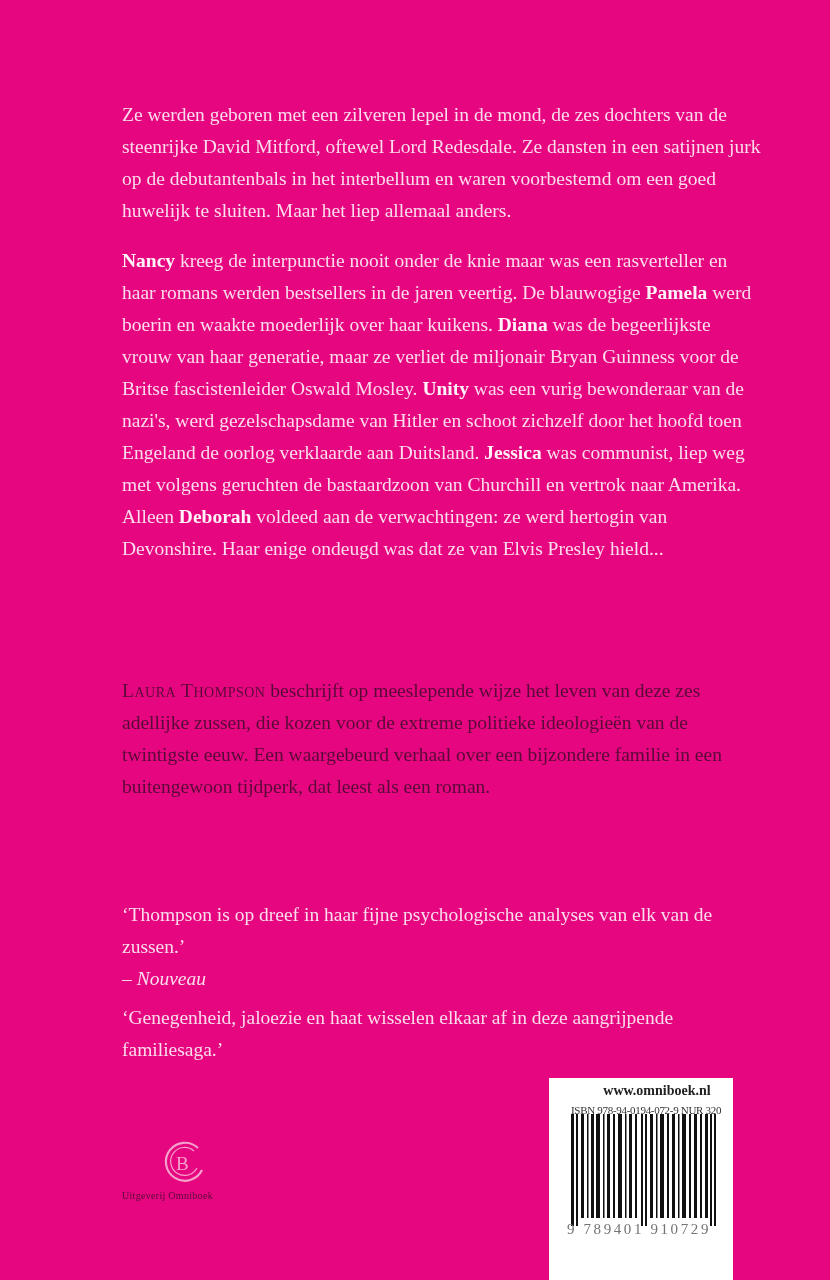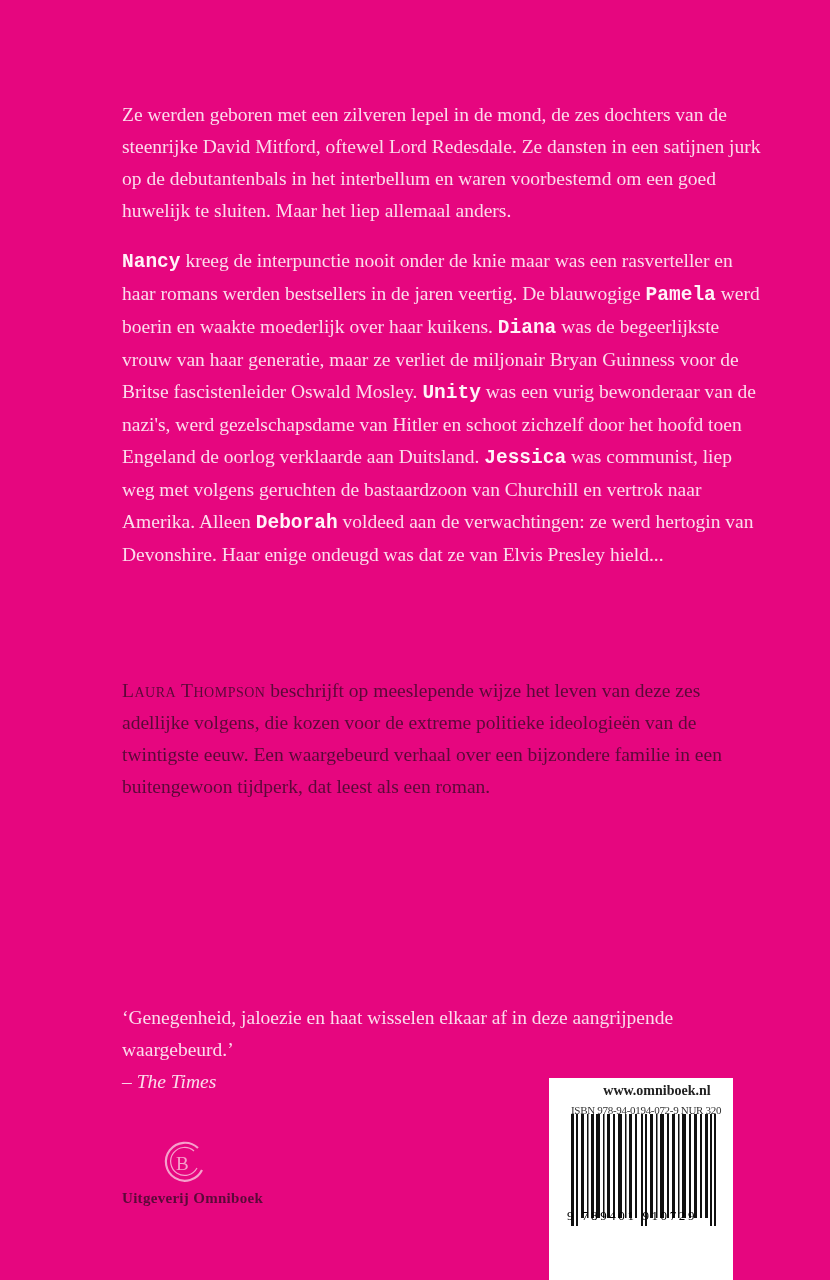--- a/index.html
+++ b/index.html
@@ -10,83 +10,86 @@
       position: relative;
     }
     .cover { position: absolute; inset: 0; background: #e6067f; }
     .text-block {
       position: absolute; left: 122px; width: 640px;
       font-family: "Liberation Serif", serif;
       font-size: 19.5px; line-height: 32px;
       color: #fbdcec;
     }
     .text-block p { margin: 0; }
-    .text-block b { color: #fff2f8; font-weight: bold; font-family: Liberation Mono, monospace; }
+    .text-block b { color: #fff2f8; font-weight: bold; }
     .intro { top: 99px; }
     .sisters { top: 245px; }
     .author { top: 675px; color: #5a0a38; }
     .author .smallcaps { font-variant: small-caps; letter-spacing: 0.5px; }
     .quote1 { top: 899px; }
     .quote2 { top: 1002px; }
     .source { font-style: italic; display: block; }
     .logo {
       position: absolute; left: 120px; top: 1138px; width: 200px; height: 75px;
     }
     .logo svg { position: absolute; left: 38px; top: 0; }
     .logo-text {
       position: absolute; left: 2px; top: 52px;
-      font-family: "Liberation Serif", serif; font-weight: bold;
-      font-size: 15px; color: #5a0a38; letter-spacing: 0.3px;
+      font-family: "Liberation Serif", serif; font-weight: normal;
+      font-size: 10px; color: #5a0a38; letter-spacing: 0.3px;
     }
     .barcode-box {
       position: absolute; left: 549px; top: 1078px; width: 184px; height: 202px;
       background: #ffffff;
     }
     .barcode-url {
       position: absolute; left: 0; top: 5px; width: 216px; text-align: center;
       font-family: "Liberation Serif", serif; font-weight: bold; font-size: 14px;
       color: #222;
     }
     .barcode-isbn {
       position: absolute; left: 22px; top: 26px; width: 150px;
       font-family: "Liberation Serif", serif; font-size: 11px; color: #333;
       white-space: nowrap; letter-spacing: -0.3px;
     }
     .barcode-bars { position: absolute; left: 22px; top: 36px; }
     .barcode-digits {
-      position: absolute; left: 18px; top: 130px; width: 162px;
-      font-family: "Liberation Serif", serif; font-size: 13px; color: #000000;
+      position: absolute; left: 18px; top: 143px; width: 162px;
+      font-family: "Liberation Serif", serif; font-size: 15px; color: #737373;
       letter-spacing: 2.6px; white-space: nowrap;
     }
   </style>
 </head>
 <body>
 
 <div class="cover">
 
   <div class="text-block intro">
     <p>Ze werden geboren met een zilveren lepel in de mond, de zes dochters van de steenrijke David Mitford, oftewel Lord Redesdale. Ze dansten in een satijnen jurk op de debutantenbals in het interbellum en waren voorbestemd om een goed huwelijk te sluiten. Maar het liep allemaal anders.</p>
   </div>
 
   <div class="text-block sisters">
     <p>
       <b>Nancy</b><span> kreeg de interpunctie nooit onder de knie maar was een rasverteller en haar romans werden bestsellers in de jaren veertig. De blauwogige </span><b>Pamela</b><span> werd boerin en waakte moederlijk over haar kuikens. </span><b>Diana</b><span> was de begeerlijkste vrouw van haar generatie, maar ze verliet de miljonair Bryan Guinness voor de Britse fascistenleider Oswald Mosley. </span><b>Unity</b><span> was een vurig bewonderaar van de nazi's, werd gezelschapsdame van Hitler en schoot zichzelf door het hoofd toen Engeland de oorlog verklaarde aan Duitsland. </span><b>Jessica</b><span> was communist, liep weg met volgens geruchten de bastaardzoon van Churchill en vertrok naar Amerika. Alleen </span><b>Deborah</b><span> voldeed aan de verwachtingen: ze werd hertogin van Devonshire. Haar enige ondeugd was dat ze van Elvis Presley hield...</span>
     </p>
   </div>
 
   <div class="text-block author">
     <p>
-      <span class="smallcaps">Laura Thompson</span><span> beschrijft op meeslepende wijze het leven van deze zes adellijke volgens, die kozen voor de extreme politieke ideologieën van de twintigste eeuw. Een waargebeurd verhaal over een bijzondere familie in een buitengewoon tijdperk, dat leest als een roman.</span>
+      <span class="smallcaps">Laura Thompson</span><span> beschrijft op meeslepende wijze het leven van deze zes adellijke zussen, die kozen voor de extreme politieke ideologieën van de twintigste eeuw. Een waargebeurd verhaal over een bijzondere familie in een buitengewoon tijdperk, dat leest als een roman.</span>
     </p>
   </div>
 
+  <div class="text-block quote1">
+    <p>‘Thompson is op dreef in haar fijne psychologische analyses van elk van de zussen.’</p>
+    <span class="source">– Nouveau</span>
+  </div>
 
   <div class="text-block quote2">
-    <p>‘Genegenheid, jaloezie en haat wisselen elkaar af in deze aangrijpende waargebeurd.’</p>
-    <span class="source">– The Times</span>
+    <p>‘Genegenheid, jaloezie en haat wisselen elkaar af in deze aangrijpende familiesaga.’</p>
   </div>
 
   <div class="logo">
     <svg width="50" height="50" viewBox="0 0 50 50">
       <path d="M40 10 A19 19 0 1 0 44 32" fill="none" stroke="#f6a0cc" stroke-width="2.2"></path>
       <path d="M36 13 A14 14 0 1 0 39 30" fill="none" stroke="#f6a0cc" stroke-width="1.2"></path>
       <text x="18" y="32" font-family="Liberation Serif, serif" font-size="19" fill="#f6a0cc">B</text>
     </svg>
     <div class="logo-text">Uitgeverij Omniboek</div>
   </div>

